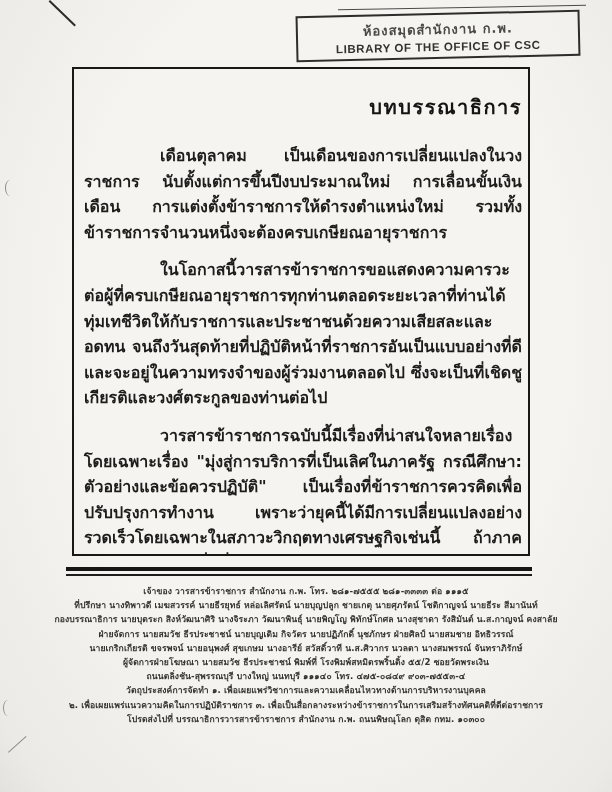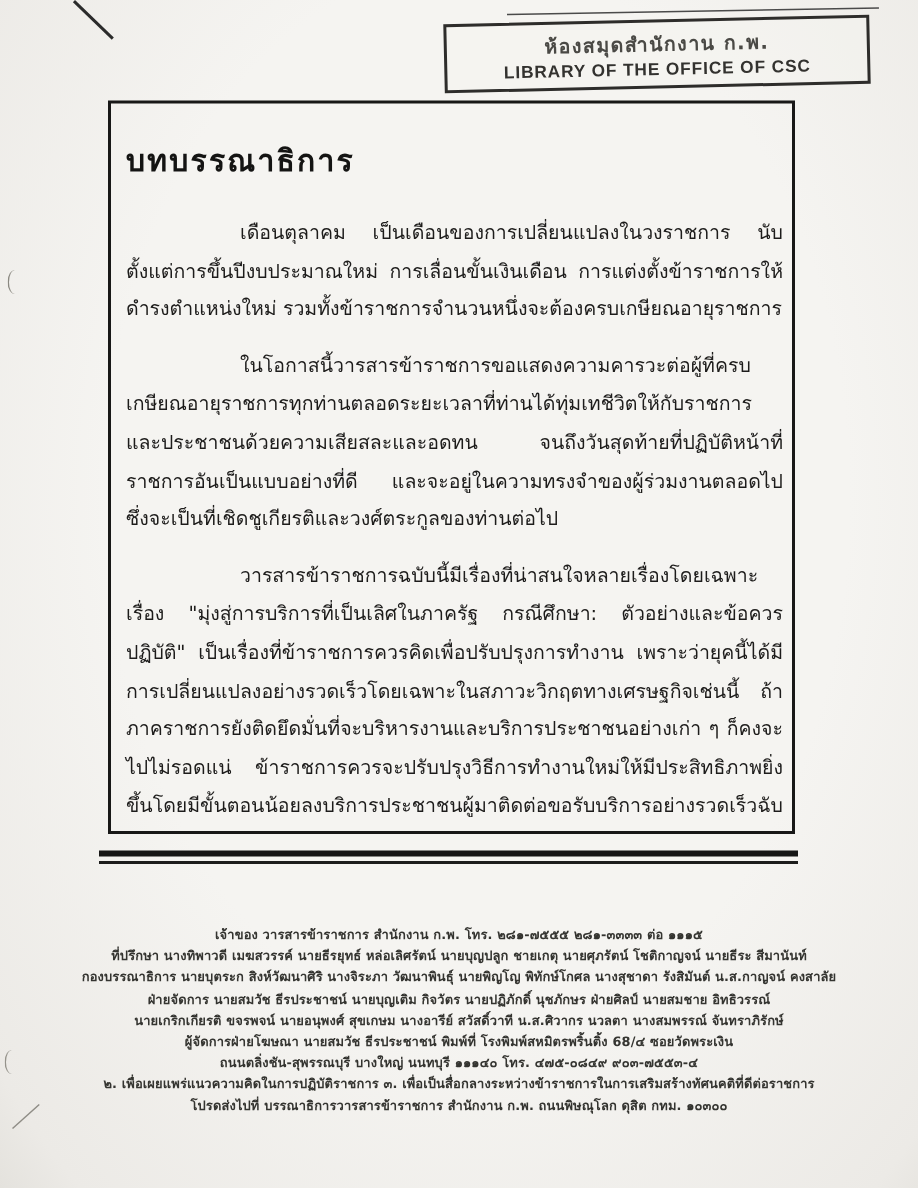--- a/index.html
+++ b/index.html
@@ -35,37 +35,37 @@
   .stamp-thai { font-size:13px; font-weight:600; color:#4a4945; letter-spacing:1px; }
   .stamp-eng  { font-family:"Liberation Sans", sans-serif; font-size:11.5px; font-weight:bold; color:#33322f; letter-spacing:0.6px; }
 
   
   .editorial-box {
     position:absolute; left:72px; top:67px; width:458px; height:489px;
     border:2px solid #181817; box-sizing:border-box;
     padding:0 6px 0 10px; overflow:hidden;
   }
   .editorial-title {
-    text-align:left; font-size:20px; font-weight:bold; color:#141413;
+    text-align:right; font-size:20px; font-weight:bold; color:#141413;
     letter-spacing:1.5px; margin:22px 0 20px 0;
   }
   .para {
     text-align:justify; text-indent:76px;
-    font-size:13px; line-height:25.6px; font-weight:normal; color:#1d1c1b;
+    font-size:16px; line-height:25.6px; font-weight:bold; color:#1d1c1b;
     margin:0 0 12px 0;
   }
 
   
   .rule {
     position:absolute; left:66px; top:567px; width:466px; height:3px;
     border-top:4px solid #161615; border-bottom:2px solid #1d1d1c;
   }
 
   
-  .masthead { position:absolute; left:0; right:0; top:617px; text-align:center; }
+  .masthead { position:absolute; left:0; right:0; top:584px; text-align:center; }
   .m-line {
     font-size:8.6px; line-height:14.2px; font-weight:600; color:#343430;
     white-space:nowrap; letter-spacing:0.1px;
   }
 </style>
 </head>
 <body>
 
 <div class="page">
 
@@ -89,19 +89,20 @@
   </div>
 
   <div class="rule"></div>
 
   <div class="masthead">
     <div class="m-line">เจ้าของ วารสารข้าราชการ สำนักงาน ก.พ. โทร. ๒๘๑-๗๕๕๕ ๒๘๑-๓๓๓๓ ต่อ ๑๑๑๕</div>
     <div class="m-line">ที่ปรึกษา นางทิพาวดี เมฆสวรรค์ นายธีรยุทธ์ หล่อเลิศรัตน์ นายบุญปลูก ชายเกตุ นายศุภรัตน์ โชติกาญจน์ นายธีระ สีมานันท์</div>
     <div class="m-line">กองบรรณาธิการ นายบุตระก สิงห์วัฒนาศิริ นางจิระภา วัฒนาพินธุ์ นายพิญโญ พิทักษ์โกศล นางสุชาดา รังสิมันต์ น.ส.กาญจน์ คงสาลัย</div>
     <div class="m-line">ฝ่ายจัดการ นายสมวัช ธีรประชาชน์ นายบุญเติม กิจวัตร นายปฏิภักดิ์ นุชภักษร ฝ่ายศิลป์ นายสมชาย อิทธิวรรณ์</div>
     <div class="m-line">นายเกริกเกียรติ ขจรพจน์ นายอนุพงศ์ สุขเกษม นางอารีย์ สวัสดิ์วาที น.ส.ศิวากร นวลตา นางสมพรรณ์ จันทราภิรักษ์</div>
-    <div class="m-line">ผู้จัดการฝ่ายโฆษณา นายสมวัช ธีรประชาชน์ พิมพ์ที่ โรงพิมพ์สหมิตรพริ้นติ้ง 68/๔ ซอยวัดพระเงิน</div>
+    <div class="m-line">ผู้จัดการฝ่ายโฆษณา นายสมวัช ธีรประชาชน์ พิมพ์ที่ โรงพิมพ์สหมิตรพริ้นติ้ง ๕๕/2 ซอยวัดพระเงิน</div>
     <div class="m-line">ถนนตลิ่งชัน-สุพรรณบุรี บางใหญ่ นนทบุรี ๑๑๑๔๐ โทร. ๔๗๕-๐๘๔๙ ๙๐๓-๗๕๕๓-๔</div>
+    <div class="m-line">วัตถุประสงค์การจัดทำ ๑. เพื่อเผยแพร่วิชาการและความเคลื่อนไหวทางด้านการบริหารงานบุคคล</div>
     <div class="m-line">๒. เพื่อเผยแพร่แนวความคิดในการปฏิบัติราชการ ๓. เพื่อเป็นสื่อกลางระหว่างข้าราชการในการเสริมสร้างทัศนคติที่ดีต่อราชการ</div>
     <div class="m-line">โปรดส่งไปที่ บรรณาธิการวารสารข้าราชการ สำนักงาน ก.พ. ถนนพิษณุโลก ดุสิต กทม. ๑๐๓๐๐</div>
   </div>
 
 </div>
 
 </body></html>

